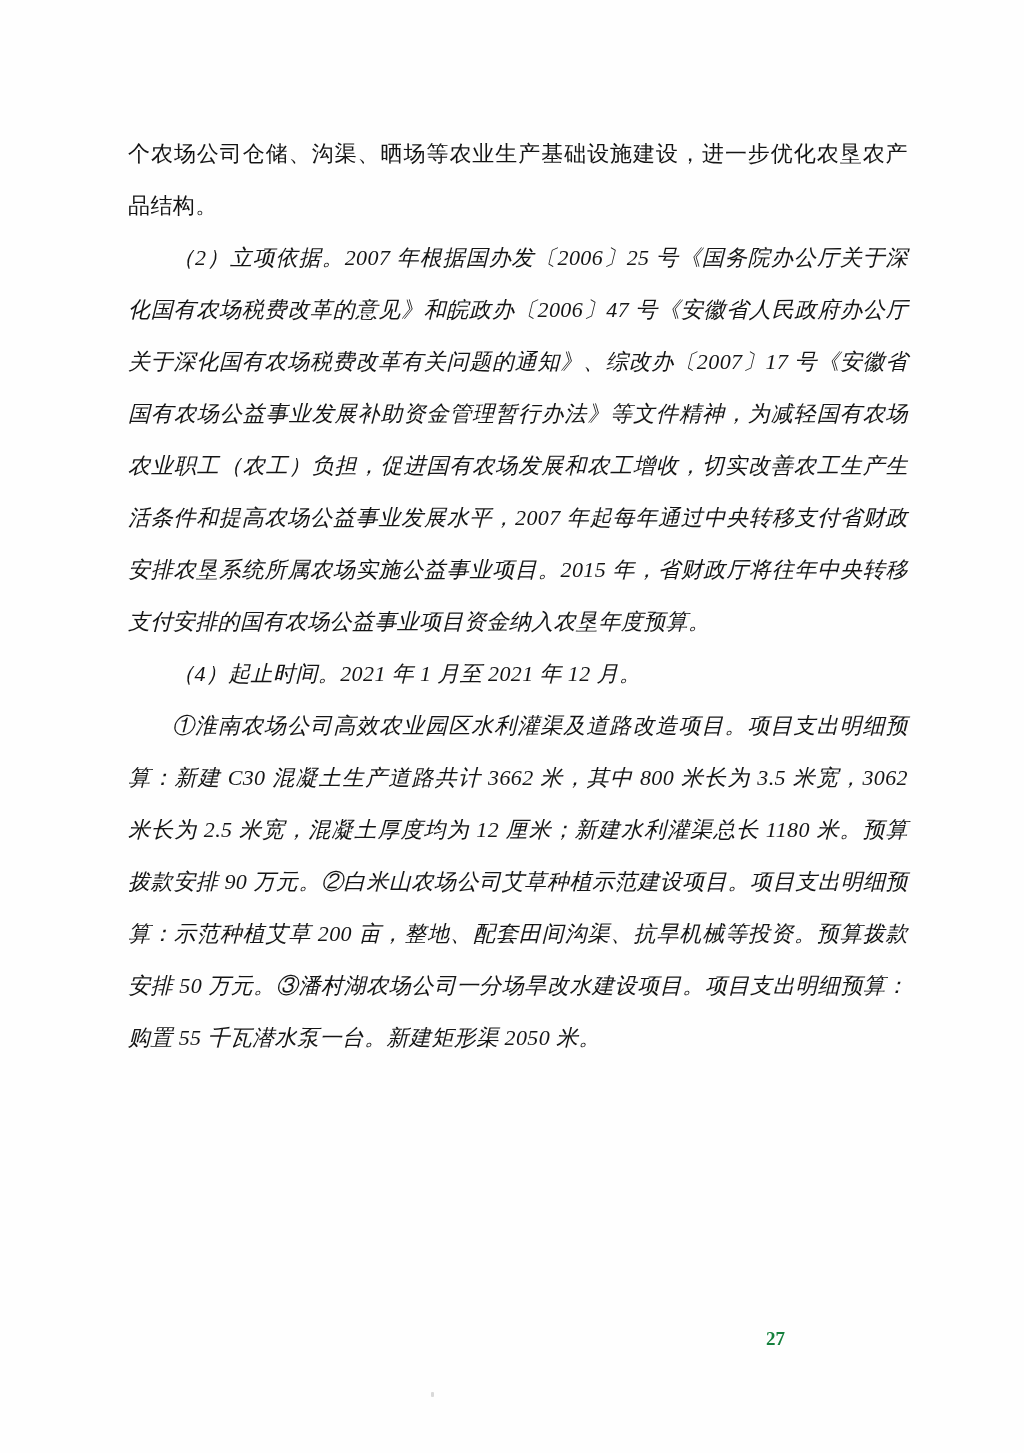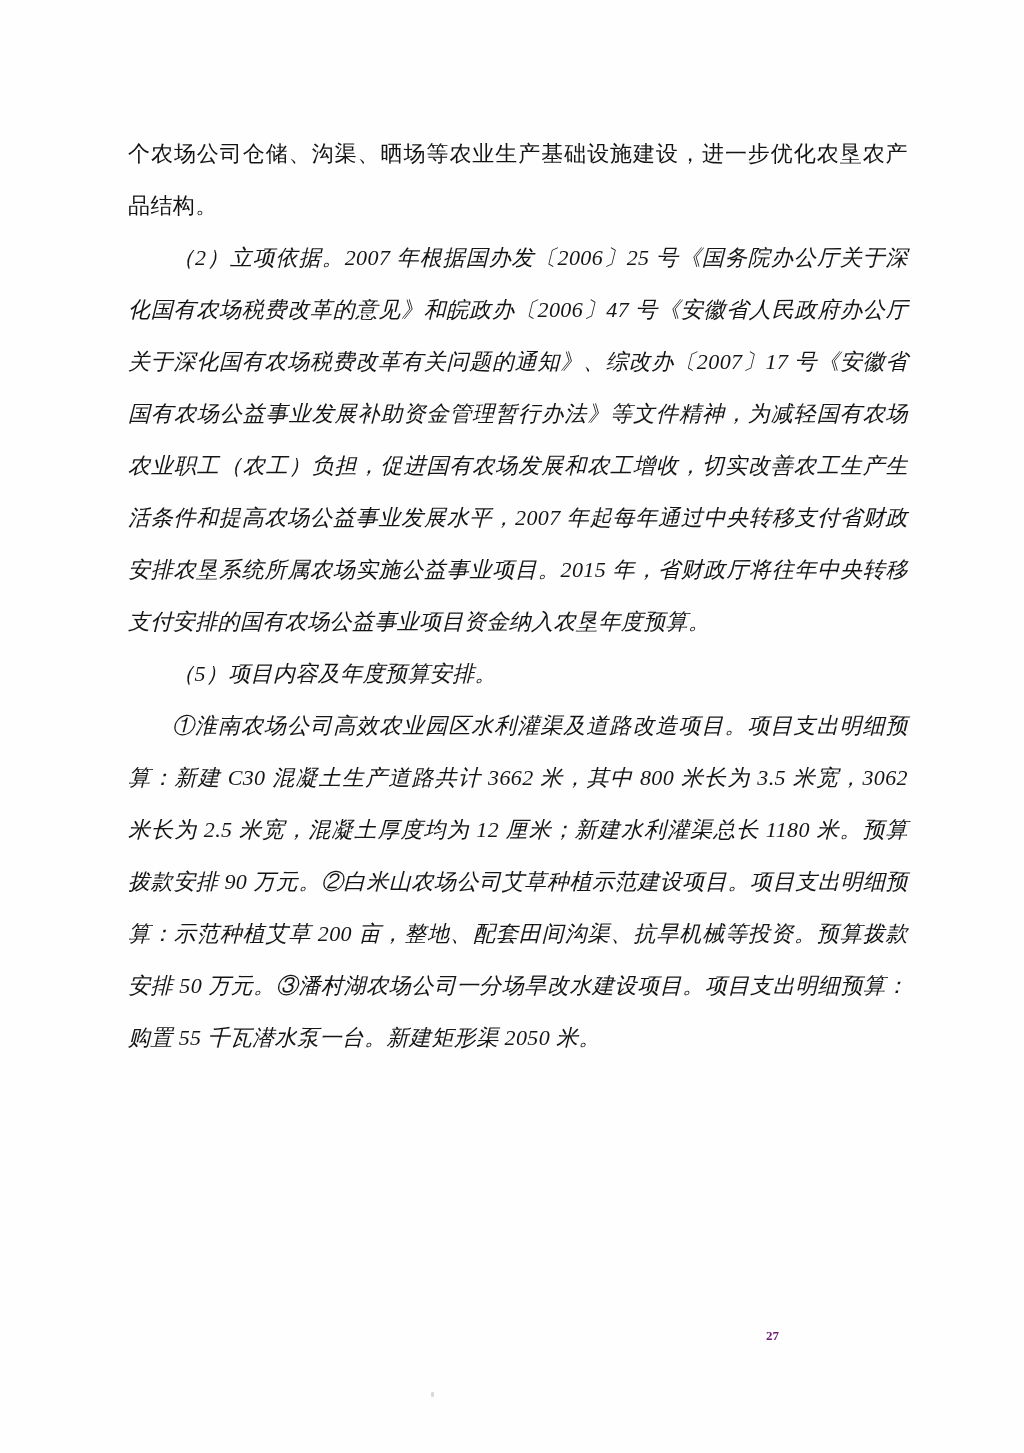--- a/index.html
+++ b/index.html
@@ -32,42 +32,42 @@
     padding: 0;
   }
   .text-block p.indent {
     text-indent: 2em;
     font-style: italic;
   }
   .page-number {
     position: absolute;
     left: 766px;
     top: 1328px;
-    font-size: 13px;
+    font-size: 19px;
     font-weight: bold;
-    color: #701a75;
+    color: #15803d;
     font-family: "Liberation Serif", "DejaVu Serif", serif;
   }
   .scan-speck {
     position: absolute;
     left: 431px;
     top: 1392px;
     width: 3px;
     height: 5px;
     background: #d9d9d9;
     border-radius: 1px;
   }
 </style>
 </head>
 <body>
 
 <div class="page">
   <div class="text-block">
     <p>个农场公司仓储、沟渠、晒场等农业生产基础设施建设，进一步优化农垦农产品结构。</p>
     <p class="indent">（2）立项依据。2007 年根据国办发〔2006〕25 号《国务院办公厅关于深化国有农场税费改革的意见》和皖政办〔2006〕47 号《安徽省人民政府办公厅关于深化国有农场税费改革有关问题的通知》、综改办〔2007〕17 号《安徽省国有农场公益事业发展补助资金管理暂行办法》等文件精神，为减轻国有农场农业职工（农工）负担，促进国有农场发展和农工增收，切实改善农工生产生活条件和提高农场公益事业发展水平，2007 年起每年通过中央转移支付省财政安排农垦系统所属农场实施公益事业项目。2015 年，省财政厅将往年中央转移支付安排的国有农场公益事业项目资金纳入农垦年度预算。</p>
-    <p class="indent">（5）项目内容及年度预算安排。</p>
+    <p class="indent">（4）起止时间。2021 年 1 月至 2021 年 12 月。</p>
     <p class="indent">①淮南农场公司高效农业园区水利灌渠及道路改造项目。项目支出明细预算：新建 C30 混凝土生产道路共计 3662 米，其中 800 米长为 3.5 米宽，3062 米长为 2.5 米宽，混凝土厚度均为 12 厘米；新建水利灌渠总长 1180 米。预算拨款安排 90 万元。②白米山农场公司艾草种植示范建设项目。项目支出明细预算：示范种植艾草 200 亩，整地、配套田间沟渠、抗旱机械等投资。预算拨款安排 50 万元。③潘村湖农场公司一分场旱改水建设项目。项目支出明细预算：购置 55 千瓦潜水泵一台。新建矩形渠 2050 米。</p>
   </div>
 
   <div class="page-number">27</div>
 
   <div class="scan-speck"></div>
 </div>
 
 </body></html>

